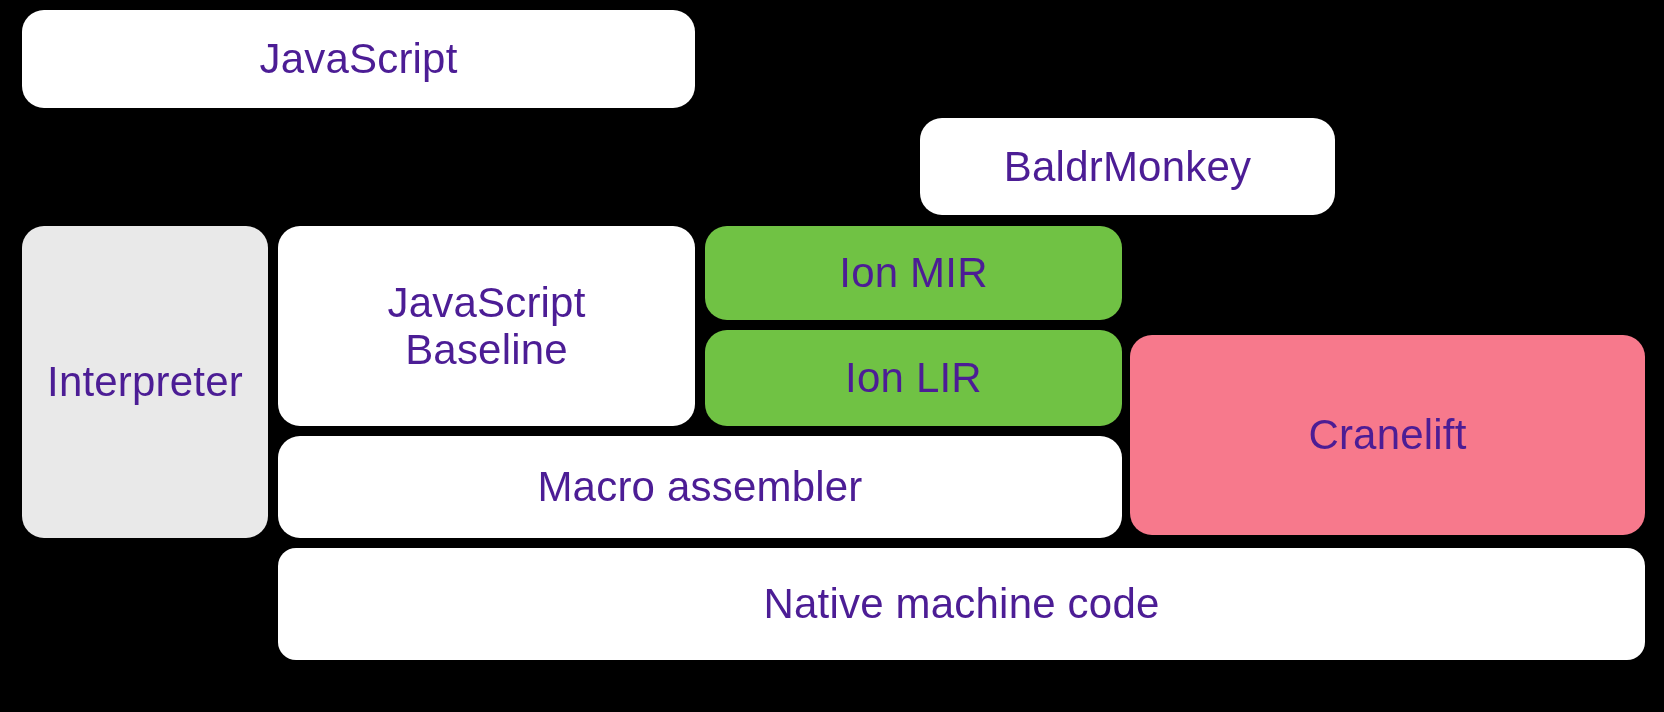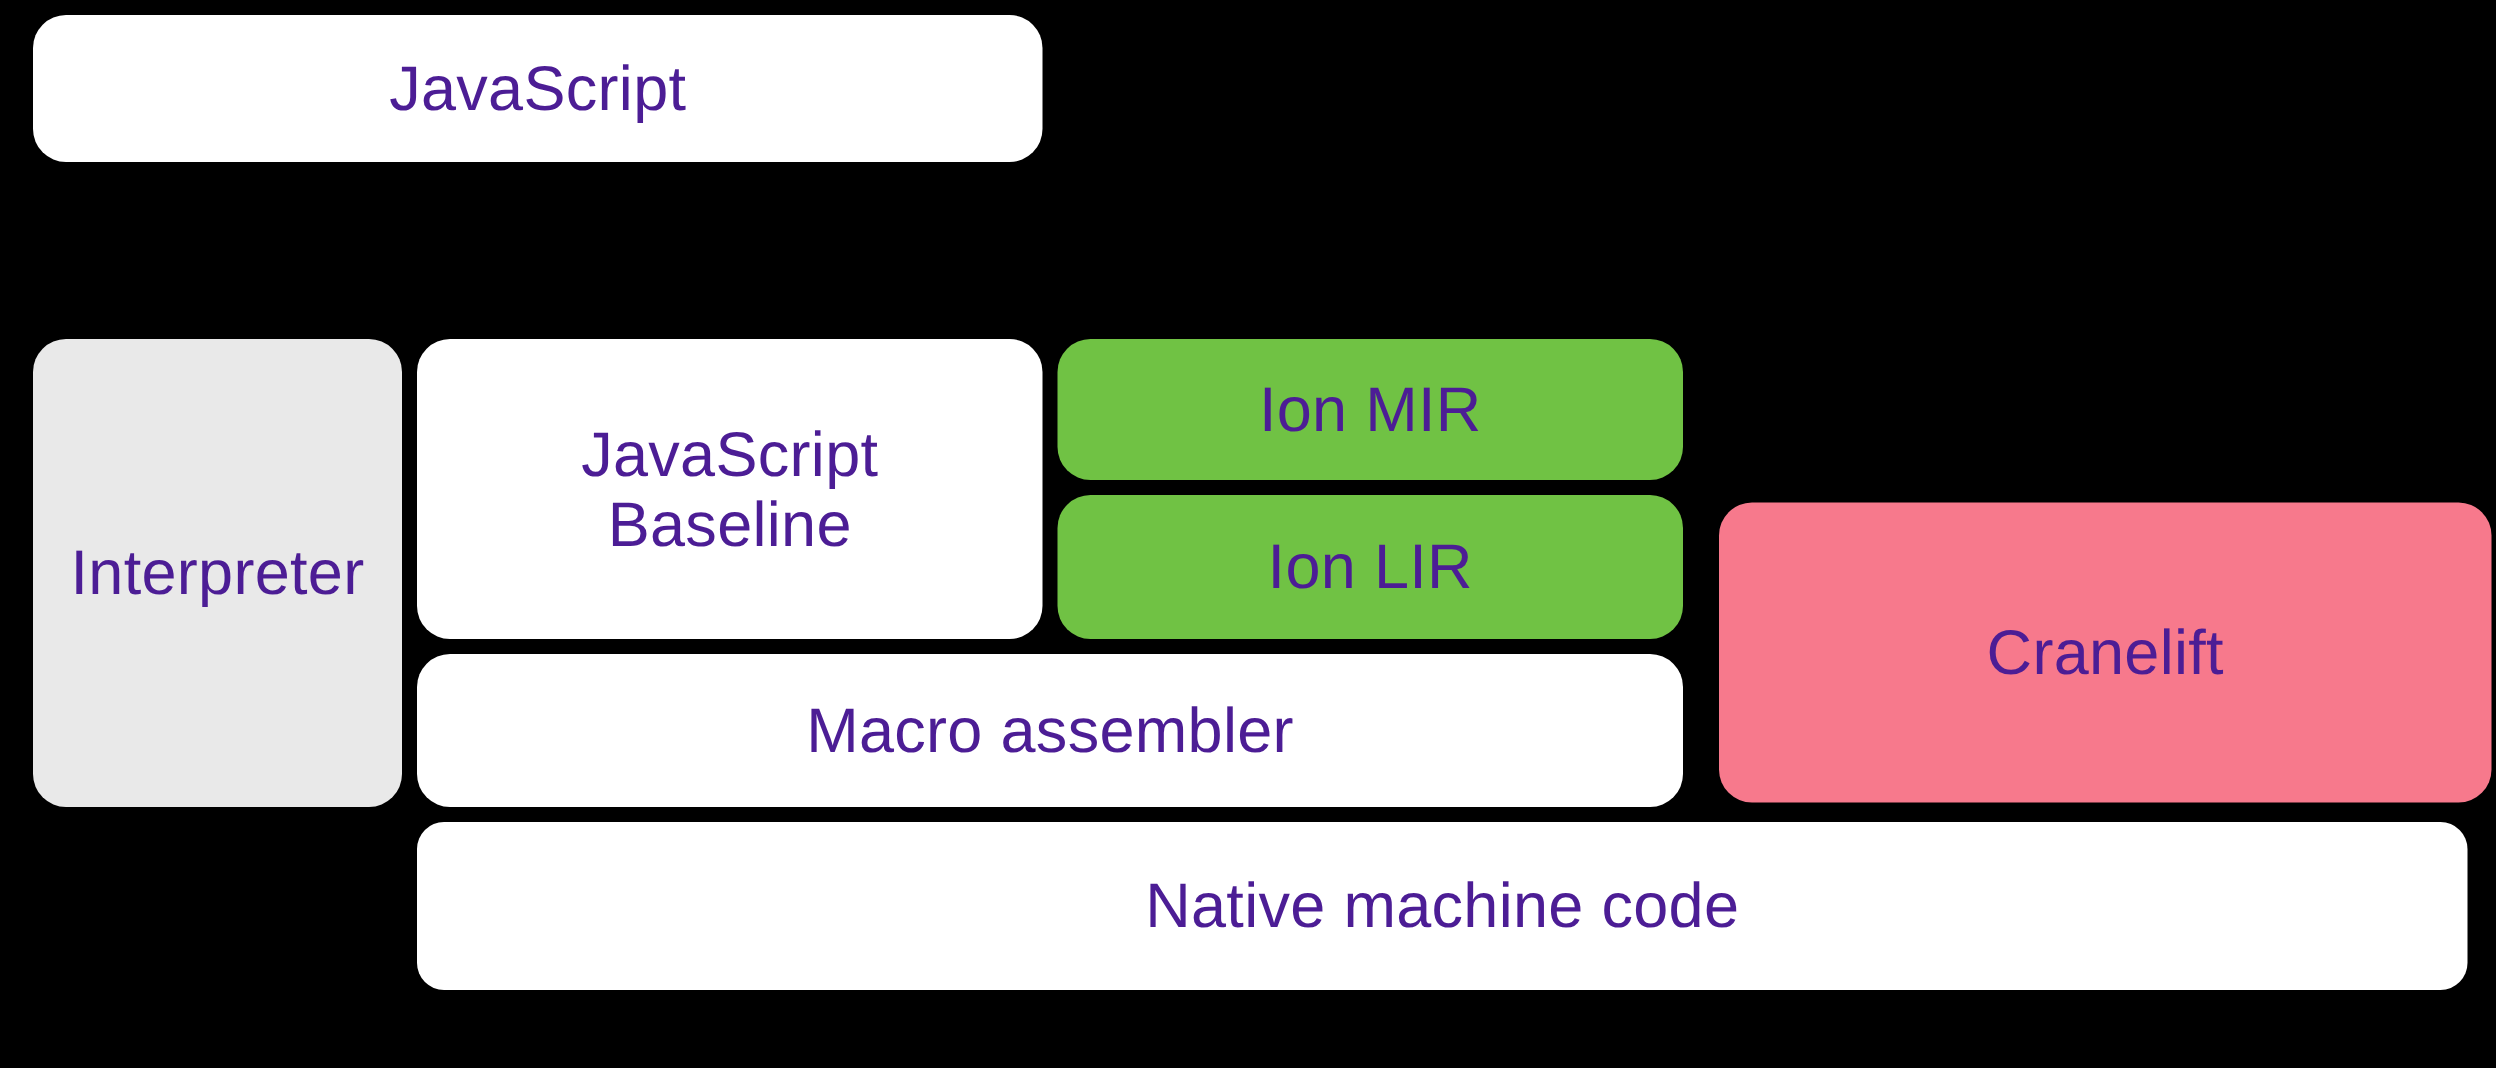--- a/index.html
+++ b/index.html
@@ -39,29 +39,30 @@
 </head>
 <body>
 
 <div id="canvas">
 
   <div class="box fill-white" style="left:22px;  top:10px;  width:673px;  height:98px;">JavaScript</div>
 
 
 
 
+  <div class="box fill-white" style="left:920px; top:118px; width:415px;  height:97px;">BaldrMonkey</div>
 
   <div class="box fill-gray" style="left:22px;  top:226px; width:246px;  height:312px;">Interpreter</div>
 
   <div class="box fill-white" style="left:278px; top:226px; width:417px;  height:200px;">JavaScript
 Baseline</div>
 
   <div class="box fill-green" style="left:705px; top:226px; width:417px;  height:94px;">Ion MIR</div>
 
   <div class="box fill-green" style="left:705px; top:330px; width:417px;  height:96px;">Ion LIR</div>
 
   <div class="box fill-white" style="left:278px; top:436px; width:844px;  height:102px;">Macro assembler</div>
 
-  <div class="box fill-red" style="left:1130px; top:335px; width:515px; height:200px;margin-left:16px;">Cranelift</div>
+  <div class="box fill-red" style="left:1130px; top:335px; width:515px; height:200px;">Cranelift</div>
 
   <div class="box fill-white" style="left:278px; top:548px; width:1367px; height:112px;border-radius:18px;">Native machine code</div>
 
 </div>
 
 </body></html>

